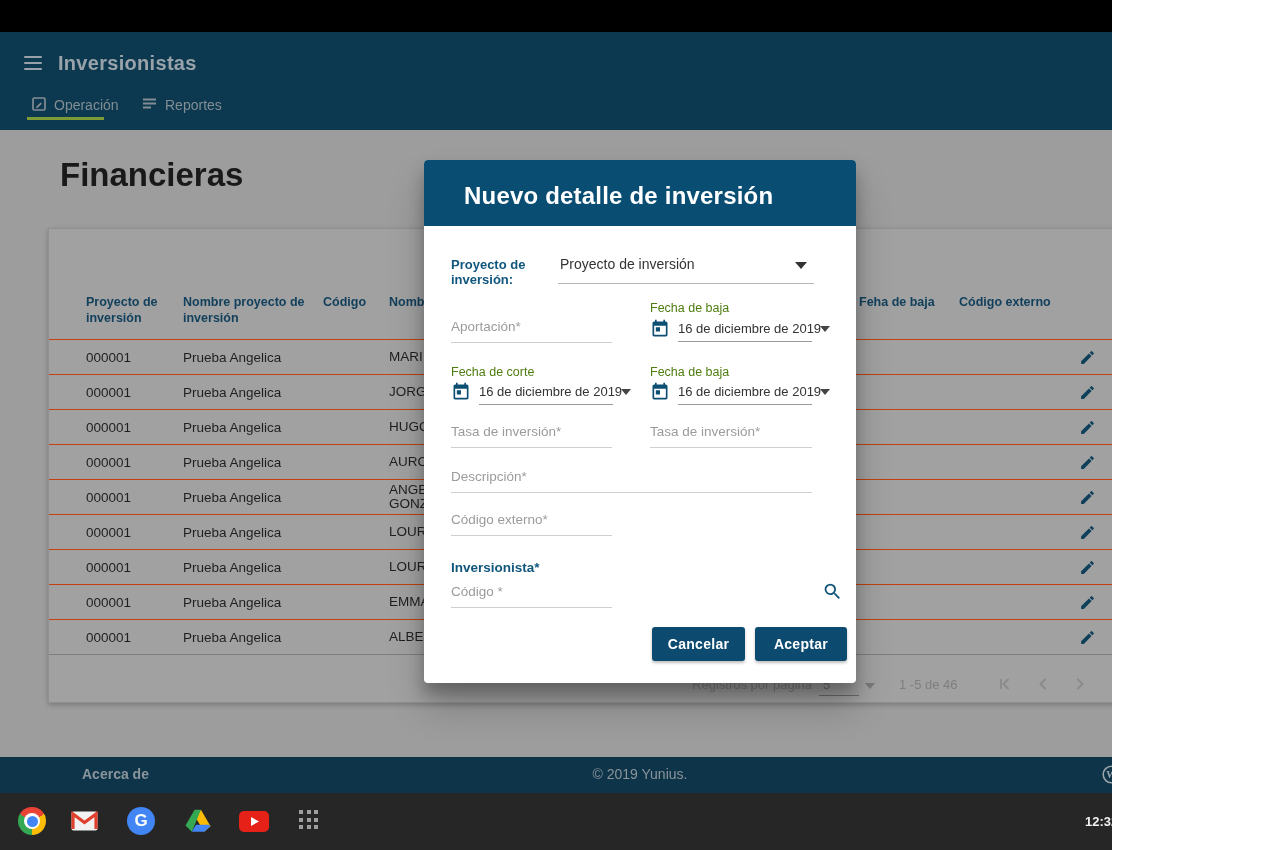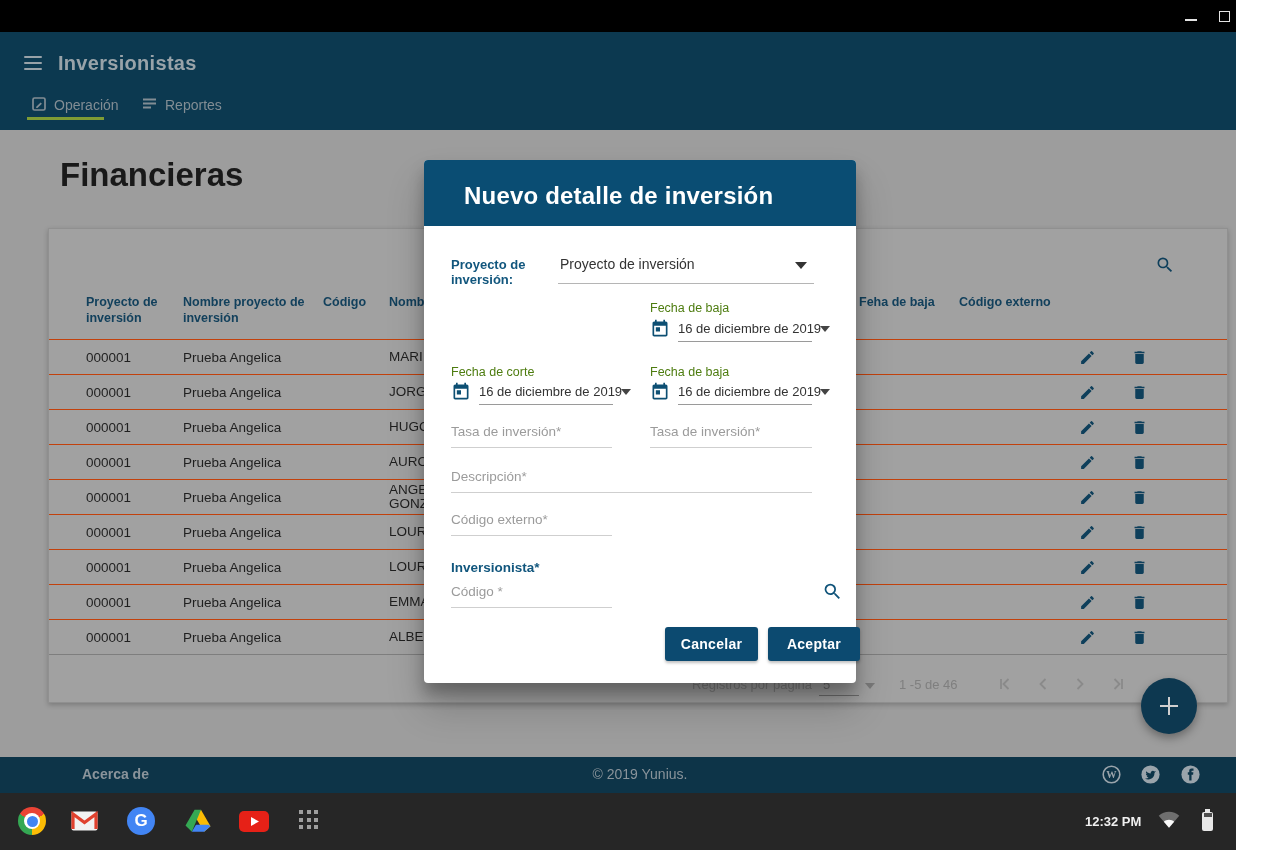--- a/index.html
+++ b/index.html
@@ -1,18 +1,18 @@
 <!DOCTYPE html>
 <html><head>
 <meta charset="utf-8">
 <style>
   * { margin:0; padding:0; box-sizing:border-box; }
   html,body { width:1280px; height:850px; overflow:hidden; }
   body { font-family:"Liberation Sans", sans-serif; }
-  .screen { position:relative; width:1236px; height:850px; background:#9d9d9d; overflow:hidden; }
+  .screen { position:relative; width:1112px; height:850px; background:#9d9d9d; overflow:hidden; }
 
   
   .titlebar { position:absolute; left:0; top:0; width:1280px; height:32px; background:#000; z-index:40; }
   .winbtn { position:absolute; top:8px; width:16px; height:16px; display:flex; align-items:center; justify-content:center; cursor:default; }
   .minimize { left:1183px; } .maximize { left:1216px; } .close { left:1248px; }
   .min-glyph { width:12px; height:2px; background:#e3e3e3; margin-top:8px; }
   .max-glyph { width:11px; height:11px; border:1.7px solid #e3e3e3; }
 
   
   .appbar { position:absolute; left:0; top:32px; width:1280px; height:98px; background:#0c3950; }
@@ -77,21 +77,21 @@
   .m-select { position:absolute; cursor:pointer; }
   .sel-value { position:absolute; left:0; top:0; font-size:14px; color:#333; white-space:nowrap; }
   .sel-line { position:absolute; left:-2px; top:27px; height:1px; background:#b5b5b5; }
   .sel-arrow { position:absolute; top:6px; width:0; height:0; border-left:6px solid transparent; border-right:6px solid transparent; border-top:7px solid #333; }
   .datefield { position:absolute; height:24px; cursor:pointer; }
   .df-icon { position:absolute; left:0; top:0; width:20px; height:20px; }
   .df-text { position:absolute; left:28px; top:2px; font-size:13px; color:#333; white-space:nowrap; }
   .df-line { position:absolute; left:28px; top:22px; height:1px; background:#9a9a9a; }
   .df-arrow { position:absolute; top:7px; width:0; height:0; border-left:5.5px solid transparent; border-right:5.5px solid transparent; border-top:6.5px solid #444; }
   .m-search { position:absolute; left:398px; top:421px; width:21px; height:21px; cursor:pointer; }
-  .m-btn { position:absolute; height:34px; background:#0c4a70; color:#fff; border:none; border-radius:3px; font-size:14px; font-weight:bold; font-family:"Liberation Sans", sans-serif; cursor:pointer; letter-spacing:.3px; box-shadow:0 2px 3px rgba(0,0,0,.25);margin-left:13px; }
+  .m-btn { position:absolute; height:34px; background:#0c4a70; color:#fff; border:none; border-radius:3px; font-size:14px; font-weight:bold; font-family:"Liberation Sans", sans-serif; cursor:pointer; letter-spacing:.3px; box-shadow:0 2px 3px rgba(0,0,0,.25); }
   .btn-cancel { left:228px; top:467px; width:93px; }
   .btn-accept { left:331px; top:467px; width:92px; }
 
   
   .shelf { position:absolute; left:0; top:793px; width:1280px; height:57px; background:#262626; z-index:40; }
   .shelf-icon { position:absolute; top:14px; cursor:pointer; }
   .chrome-icon { left:18px; width:28px; height:28px; border-radius:50%; background:conic-gradient(from 60deg, #fbbc05 0 120deg, #34a853 120deg 240deg, #ea4335 240deg 360deg); position:absolute; }
   .chrome-icon::before { content:""; position:absolute; left:6px; top:6px; width:16px; height:16px; border-radius:50%; background:#fff; }
   .chrome-icon::after { content:""; position:absolute; left:8.5px; top:8.5px; width:11px; height:11px; border-radius:50%; background:#4285f4; }
   .g-icon { left:127px; width:28px; height:28px; border-radius:50%; background:#4285f4; color:#fff; font-size:17px; font-weight:bold; display:flex; align-items:center; justify-content:center; }
@@ -383,20 +383,21 @@
       <div class="modal-title">Nuevo detalle de inversión</div>
     </div>
 
     <div class="m-label-teal" style="left:27px; top:97px; width:110px;">Proyecto de inversión:</div>
     <div class="m-select" style="left:136px; top:96px; width:256px; height:32px;">
       <span class="sel-value">Proyecto de inversión</span>
       <span class="sel-line" style="width:256px;"></span>
       <span class="sel-arrow" style="left:235px;"></span>
     </div>
 
+    <input class="m-input" style="left: 27px; top: 151px; width: 161px;" placeholder="Aportación*">
 
     <div class="m-label" style="left:226px; top:141px;">Fecha de baja</div>
     <div class="datefield" style="left:226px; top:159px; width:182px;">
       <span class="df-icon">
         <svg width="20" height="20" viewBox="0 0 24 24">
             <path fill="#0d4f73" d="M19 3h-1V1h-2v2H8V1H6v2H5c-1.11 0-1.99.9-1.99 2L3 19c0 1.1.89 2 2 2h14c1.1 0 2-.9 2-2V5c0-1.1-.9-2-2-2zm0 16H5V8h14v11zM7 10h5v5H7z"></path>
           </svg>
       </span>
       <span class="df-text">16 de diciembre de 2019</span>
       <span class="df-line" style="width:134px;"></span>

